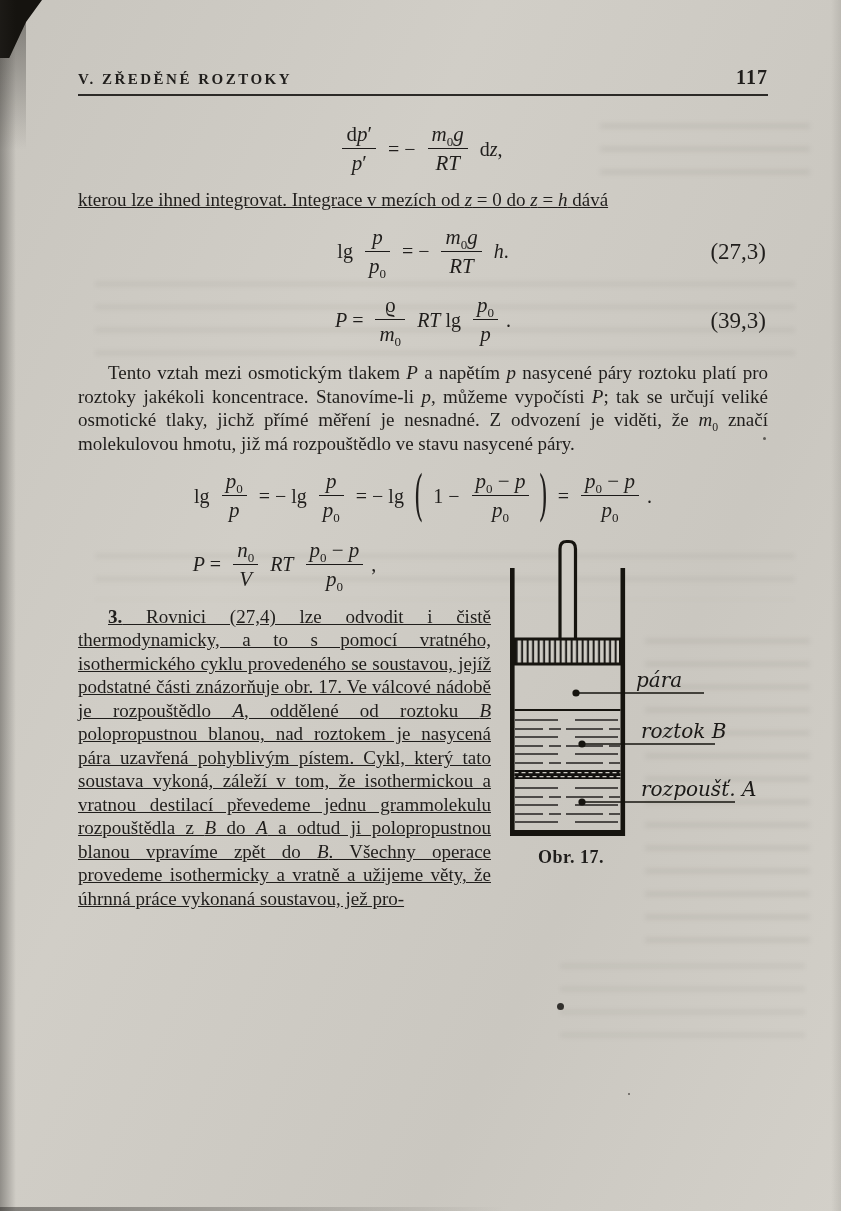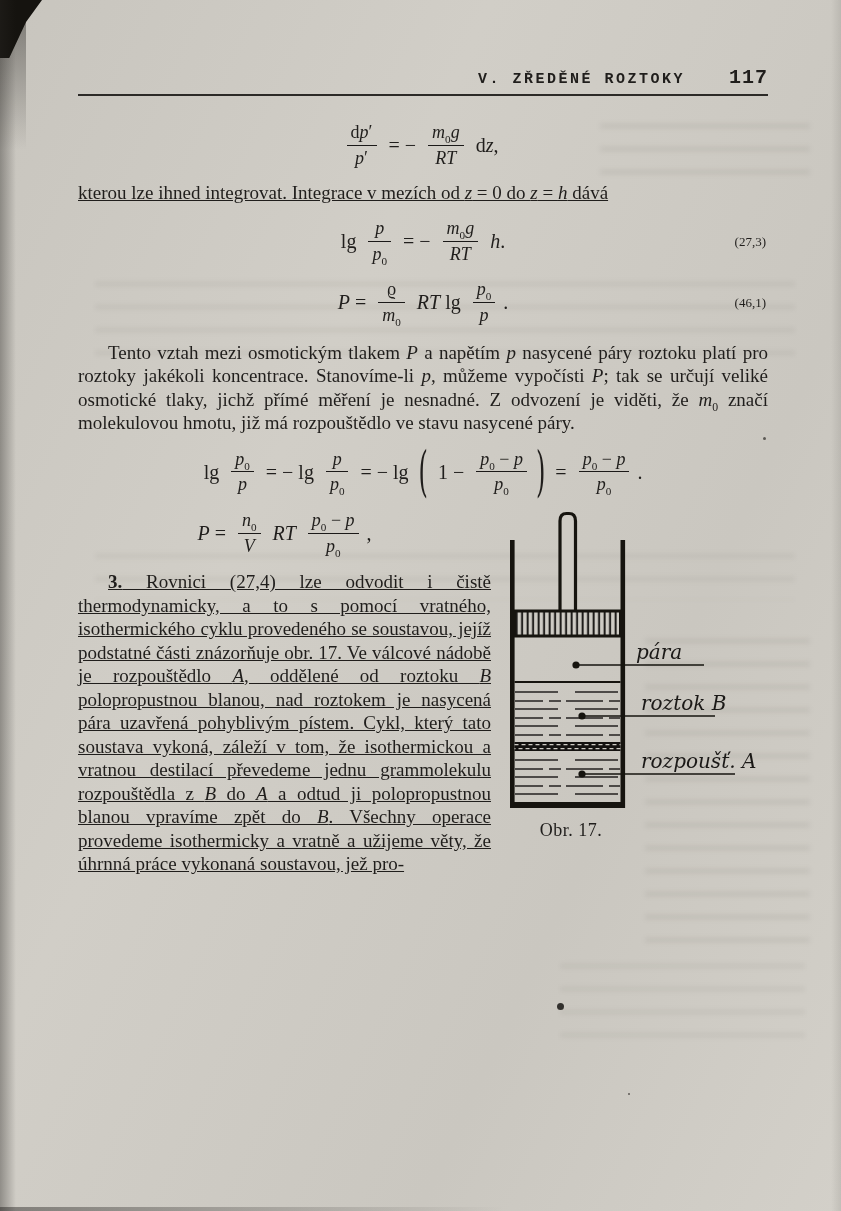--- a/index.html
+++ b/index.html
@@ -20,48 +20,48 @@
     clip-path:polygon(0 0,100% 0,62% 38%,22% 100%,0 100%);}
   .corner-soft{position:absolute;left:0;top:0;width:26px;height:150px;
     background:linear-gradient(180deg,rgba(20,18,15,.45),rgba(20,18,15,0));}
   .ghost{position:absolute;filter:blur(2px);pointer-events:none;
     background:repeating-linear-gradient(180deg,transparent 0 13px,rgba(118,114,107,.20) 13px 19px,transparent 19px 23px);}
   .speck{position:absolute;background:#5c5954;border-radius:50%;}
   .ink-blot{position:absolute;width:7px;height:7px;background:#171513;border-radius:50%;opacity:.85;}
 
   
   .hdr{position:absolute;left:78px;top:66px;width:690px;}
-  .hdr-row{display:flex;justify-content:flex-end;align-items:baseline;font-family:Liberation Mono, monospace;}
+  .hdr-row{display:flex;justify-content:space-between;align-items:baseline;}
   .hdr-title{font-weight:bold;font-size:15px;letter-spacing:2.5px;}
   .hdr-page{font-weight:bold;font-size:20px;letter-spacing:1px;margin-left:44px;}
   .hdr-rule{margin-top:5px;height:2px;background:#2c2a27;}
 
   
   .col{position:absolute;left:78px;top:104px;width:690px;font-size:19px;line-height:23.5px;
     text-align:justify;}
   p{margin:0;}
   .indent{text-indent:30px;}
   .mt4{margin-top:4px;text-decoration:underline;}
 
   
   .eq{display:block;position:relative;text-align:center;white-space:nowrap;
     font-size:20px;line-height:1;margin:13px 0;}
   .tok{display:inline-block;vertical-align:middle;margin:0 4px;}
   .frac{display:inline-flex;flex-direction:column;vertical-align:middle;text-align:center;
-    margin:0 3px;font-size:18px;line-height:1.15;}
+    margin:0 3px;font-size:21px;line-height:1.15;}
   .frac .num{display:block;padding:0 4px 2px;}
   .frac .den{display:block;border-top:1.7px solid #1b1918;padding:2px 4px 0;}
-  .eqn{position:absolute;right:2px;top:50%;transform:translateY(-50%);font-size:13px;}
+  .eqn{position:absolute;right:2px;top:50%;transform:translateY(-50%);font-size:23px;}
   .bp{display:inline-block;vertical-align:middle;transform:scaleY(2.25);
     font-size:24px;margin:0 1px;font-family:"DejaVu Serif",serif;font-weight:400;}
   sub{font-size:.62em;line-height:0;}
 
   
   figure.fig{float:right;width:265px;height:332px;margin:0 0 6px 12px;position:relative;}
-  .fig-caption{width:136px;margin-top:5px;text-align:center;font-size:18px;font-weight:normal;
+  .fig-caption{width:136px;margin-top:5px;text-align:center;font-size:18px;font-weight:bold;
     letter-spacing:.5px;}
   .fig svg text{font-family:"DejaVu Serif","Liberation Serif",serif;font-style:italic;
     font-size:20px;fill:#1b1917;}
 </style>
 </head>
 <body>
 
 <div class="page">
 
   <div class="ghost" style="left:600px;top:110px;width:210px;height:72px;opacity:.5"></div>
@@ -116,21 +116,21 @@
       <span class="frac">
         <span class="num">ϱ</span>
         <span class="den"><i>m</i><sub>0</sub></span>
       </span>
       <span class="tok"><i>RT</i> lg</span>
       <span class="frac">
         <span class="num"><i>p</i><sub>0</sub></span>
         <span class="den"><i>p</i></span>
       </span>
       <span class="tok" style="margin-left:0">.</span>
-      <span class="eqn">(46,1)</span>
+      <span class="eqn">(39,3)</span>
     </div>
 
     <p class="indent">Tento vztah mezi osmotickým tlakem <i>P</i> a napětím <i>p</i> nasycené páry roztoku platí pro roztoky jakékoli koncentrace. Stanovíme-li <i>p</i>, můžeme vypočísti <i>P</i>; tak se určují veliké osmotické tlaky, jichž přímé měření je nesnadné. Z odvození je viděti, že <i>m</i><sub>0</sub> značí molekulovou hmotu, již má rozpouštědlo ve stavu nasycené páry.</p>
 
     <div class="eq" style="margin:14px 0 15px">
       <span class="tok">lg</span>
       <span class="frac">
         <span class="num"><i>p</i><sub>0</sub></span>
         <span class="den"><i>p</i></span>
       </span>

